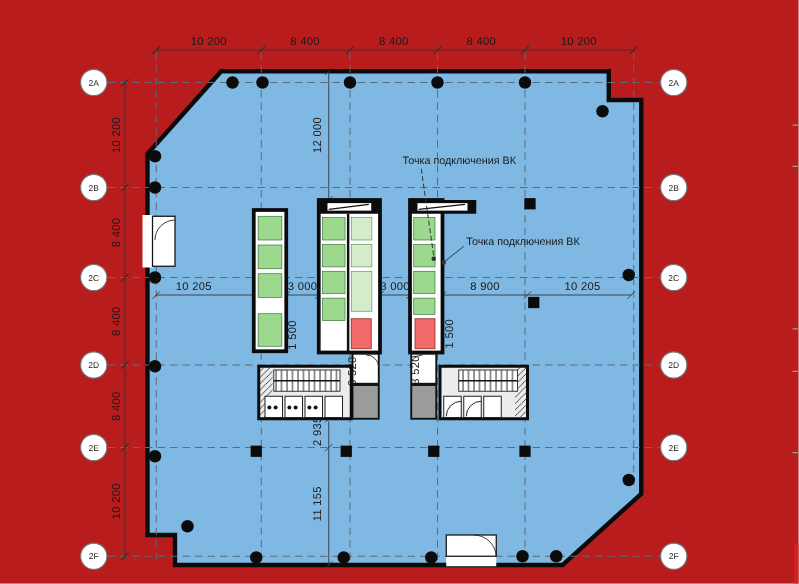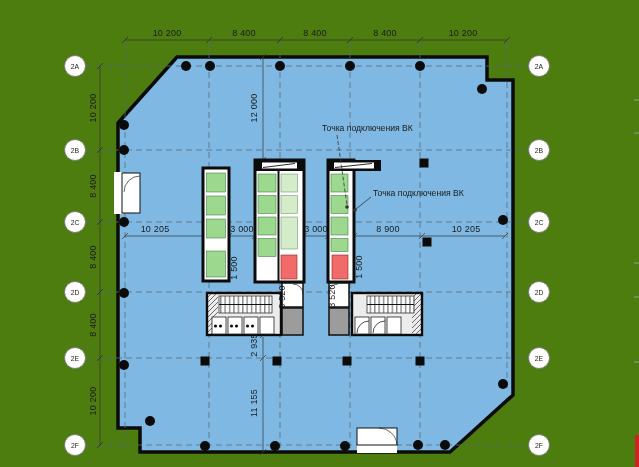--- a/index.html
+++ b/index.html
@@ -1,16 +1,16 @@
 <!DOCTYPE html>
 <html><head>
 <meta charset="utf-8">
 <style>
   html,body{margin:0;padding:0;background:#ffffff;}
-  .canvas{position:relative;width:639px;height:467px;background:#4d7c0f;overflow:hidden;
+  .canvas{position:relative;width:639px;height:467px;background:#b91c1c;overflow:hidden;
           font-family:"Liberation Sans", sans-serif;}
   svg text{font-family:"Liberation Sans", sans-serif;fill:#1a1a1a;}
   .dim{font-size:9px;letter-spacing:0.2px;}
   .bub{font-size:6.8px;}
   .ann{font-size:8.6px;}
 </style>
 </head>
 <body>
 
 <div class="canvas">

